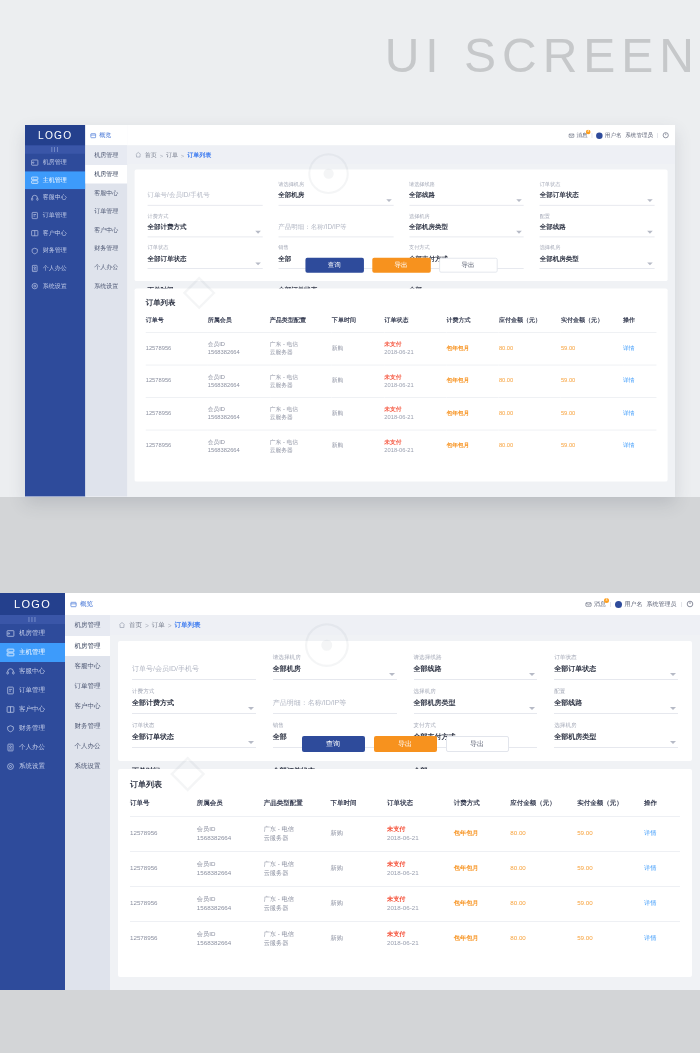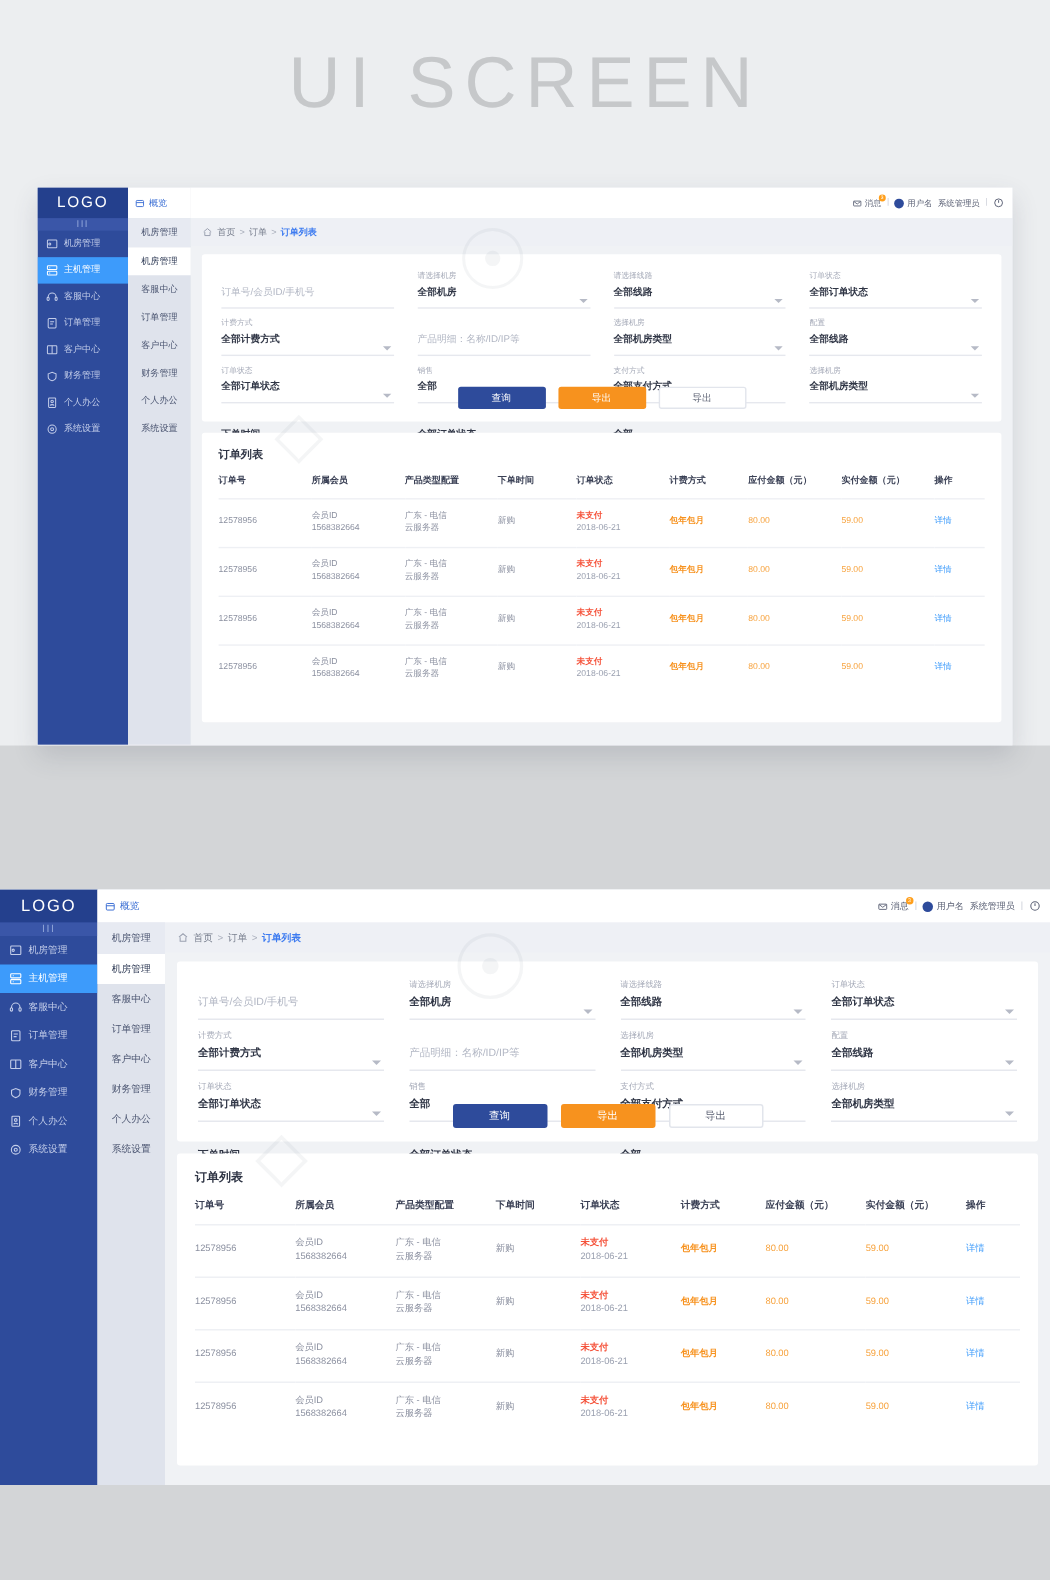--- a/index.html
+++ b/index.html
@@ -6,21 +6,21 @@
   html, body {
     width: 700px; height: 1053px;
     background: #eceef0;
     font-family: "Liberation Sans", "DejaVu Sans", sans-serif;
     overflow: hidden;
   }
 
   
   .page-title {
     position: absolute; top: 28px; left: 0; width: 700px;
-    text-align: center;
+    text-align: right;
     font-size: 48px; letter-spacing: 6px;
     color: #c6c8ca; font-weight: 400;
   }
   .watermark-center {
     position: absolute; top: 533px; left: 0; width: 700px;
     text-align: center; font-size: 15px; letter-spacing: 3px;
     color: #dcdee0; font-weight: 400;
   }
   .band-gray {
     position: absolute; left: 0; width: 700px; background: #d3d5d7;

